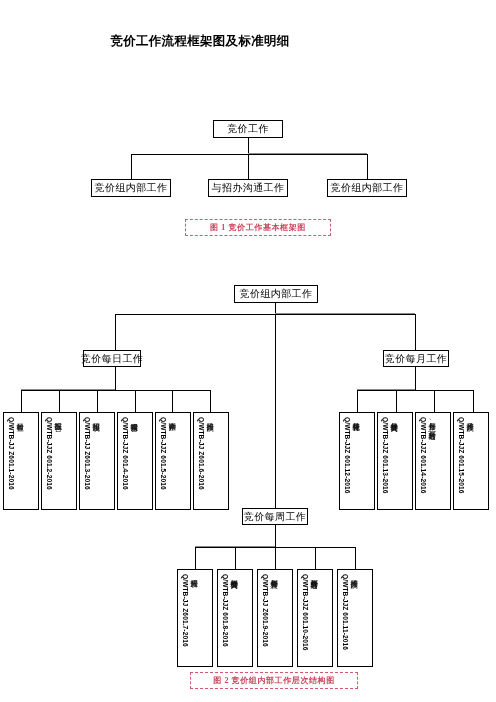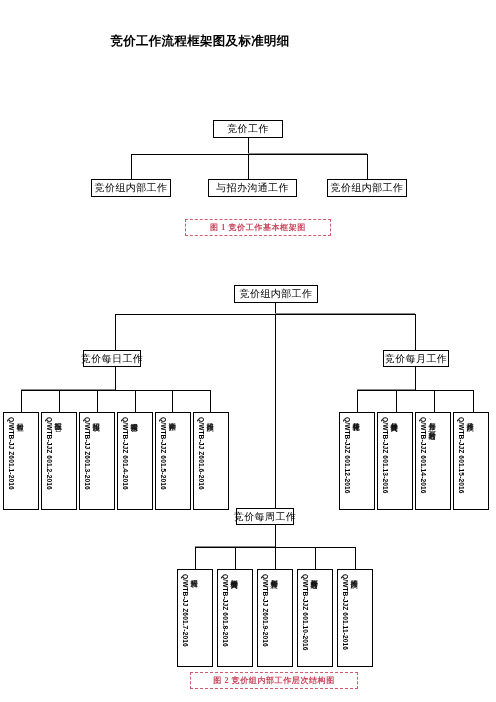--- a/index.html
+++ b/index.html
@@ -109,21 +109,21 @@
     <div class="ln-v" style="left:248px; top:138px; height:16px;"></div>
 
     <div class="ln-h" style="left:131px; top:154px; width:236px;"></div>
     <div class="ln-h soft" style="left:248px; top:153px; width:119px;"></div>
 
     <div class="ln-v" style="left:131px; top:154px; height:25px;"></div>
     <div class="ln-v" style="left:248px; top:154px; height:25px;"></div>
     <div class="ln-v" style="left:367px; top:154px; height:25px;"></div>
 
     <div class="node" style="left:91px; top:179px; width:80px; height:18px;">竞价组内部工作</div>
-    <div class="node" style="left:208px; top:179px; width:89px; height:18px;">与招办沟通工作</div>
+    <div class="node" style="left:208px; top:179px; width:80px; height:18px;">与招办沟通工作</div>
     <div class="node" style="left:327px; top:179px; width:80px; height:18px;">竞价组内部工作</div>
 
     <div class="caption" style="left:185px; top:219px; width:146px; height:17px;">图 1  竞价工作基本框架图</div>
   </div>
 
   <div>
 
     <div class="node" style="left:234px; top:285px; width:84px; height:18px;">竞价组内部工作</div>
     <div class="ln-v" style="left:275px; top:303px; height:11px;"></div>
 
@@ -131,21 +131,21 @@
     <div class="ln-h soft" style="left:275px; top:313px; width:140px;"></div>
 
     <div class="ln-v" style="left:115px; top:314px; height:36px;"></div>
 
     <div class="ln-v" style="left:275px; top:314px; height:211px;"></div>
 
     <div class="ln-v" style="left:415px; top:314px; height:36px;"></div>
 
     <div class="node" style="left:83px; top:350px; width:58px; height:17px;">竞价每日工作</div>
     <div class="node" style="left:383px; top:350px; width:66px; height:17px;">竞价每月工作</div>
-    <div class="node" style="left:236px; top:508px; width:58px; height:17px;">竞价每周工作</div>
+    <div class="node" style="left:242px; top:508px; width:66px; height:17px;">竞价每周工作</div>
 
     <div class="ln-v" style="left:115px; top:367px; height:23px;"></div>
     <div class="ln-h" style="left:21px; top:390px; width:189px;"></div>
     <div class="ln-h soft" style="left:21px; top:389px; width:94px;"></div>
 
     <div class="ln-v" style="left:21px;  top:390px; height:22px;"></div>
     <div class="ln-v" style="left:59px;  top:390px; height:22px;"></div>
     <div class="ln-v" style="left:97px;  top:390px; height:22px;"></div>
     <div class="ln-v" style="left:135px; top:390px; height:22px;"></div>
     <div class="ln-v" style="left:172px; top:390px; height:22px;"></div>

